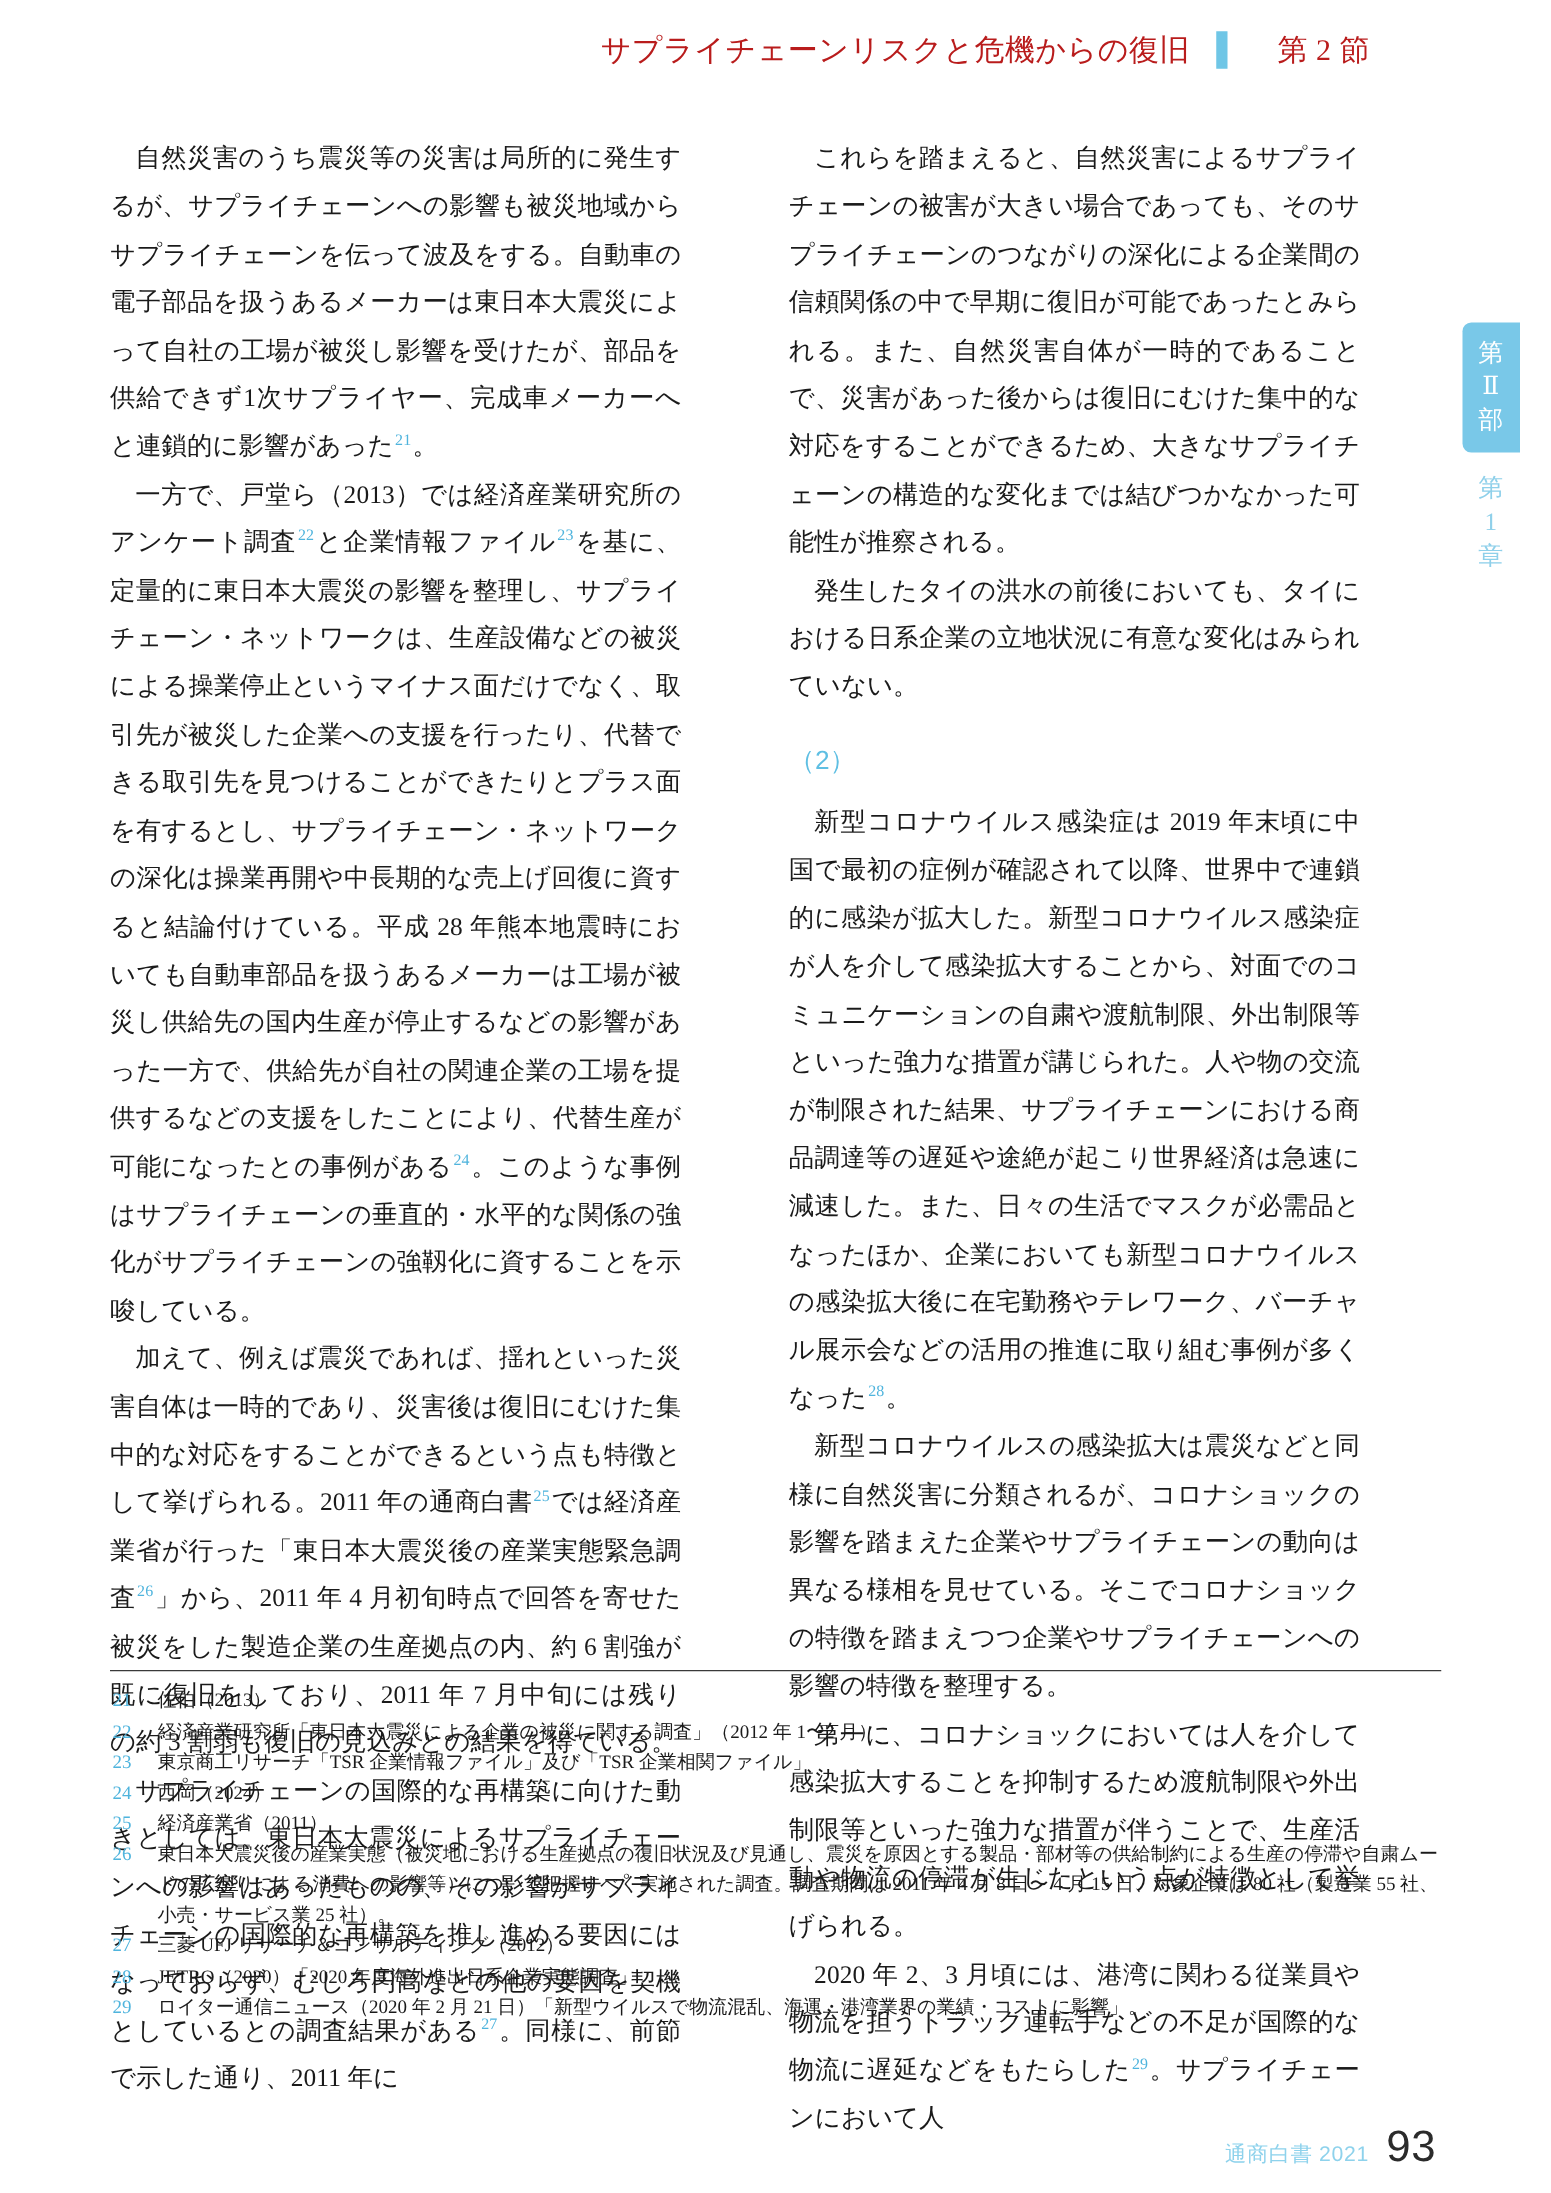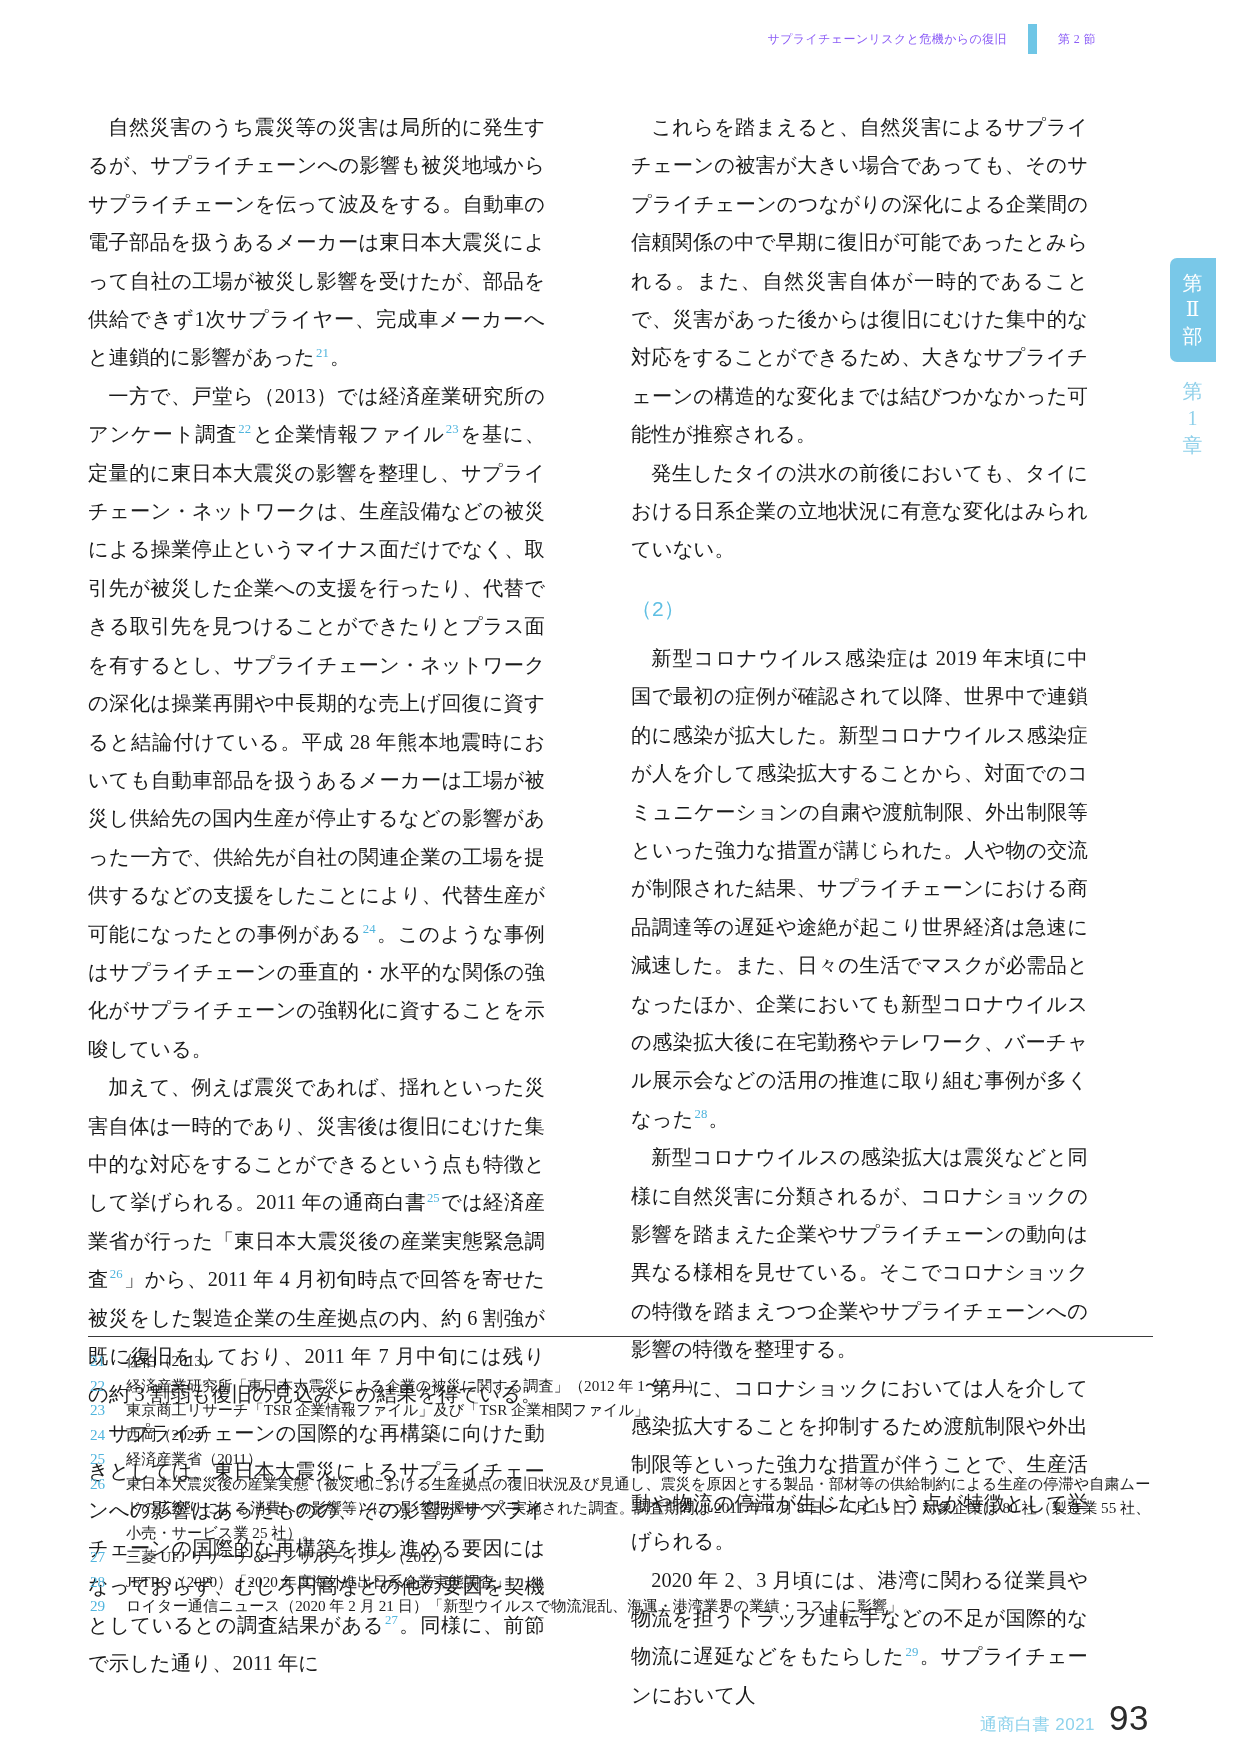--- a/index.html
+++ b/index.html
@@ -21,36 +21,37 @@
   }
 
   
   .running-head {
     position: absolute;
     top: 24px;
     right: 145px;
     display: flex;
     align-items: center;
     gap: 4px;
-    font-size: 12px;
+    font-size: 24px;
     letter-spacing: 0.4px;
-    color: #8b5cf6;
+    color: #b91c1c;
   }
   .running-head .rh-title {
     white-space: nowrap;
   }
   .running-head .rh-rule {
     width: 9px;
     height: 30px;
     background: #6fc6e6;
     margin: 0 17px;
     flex: none;
   }
   .running-head .rh-sec {
     white-space: nowrap;
+    margin-left: 19px;
   }
 
   
   .side-tabs {
     position: absolute;
     top: 258px;
     right: 25px;
     width: 46px;
     display: flex;
     flex-direction: column;

